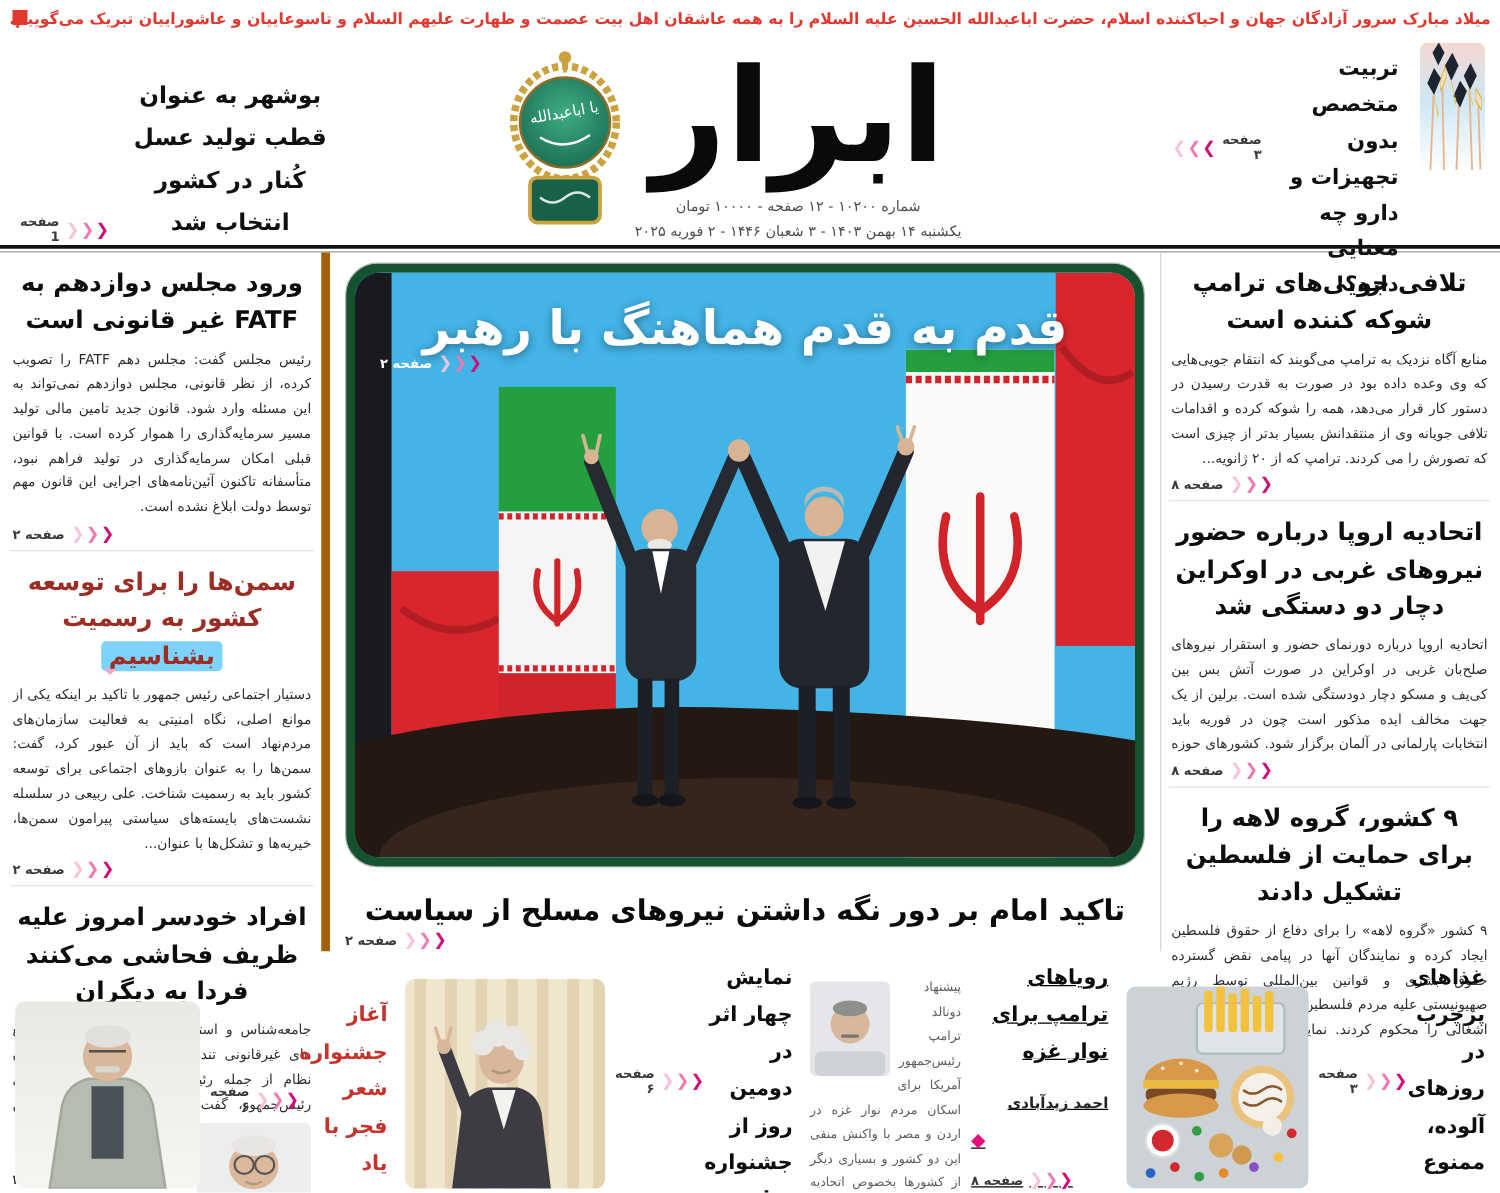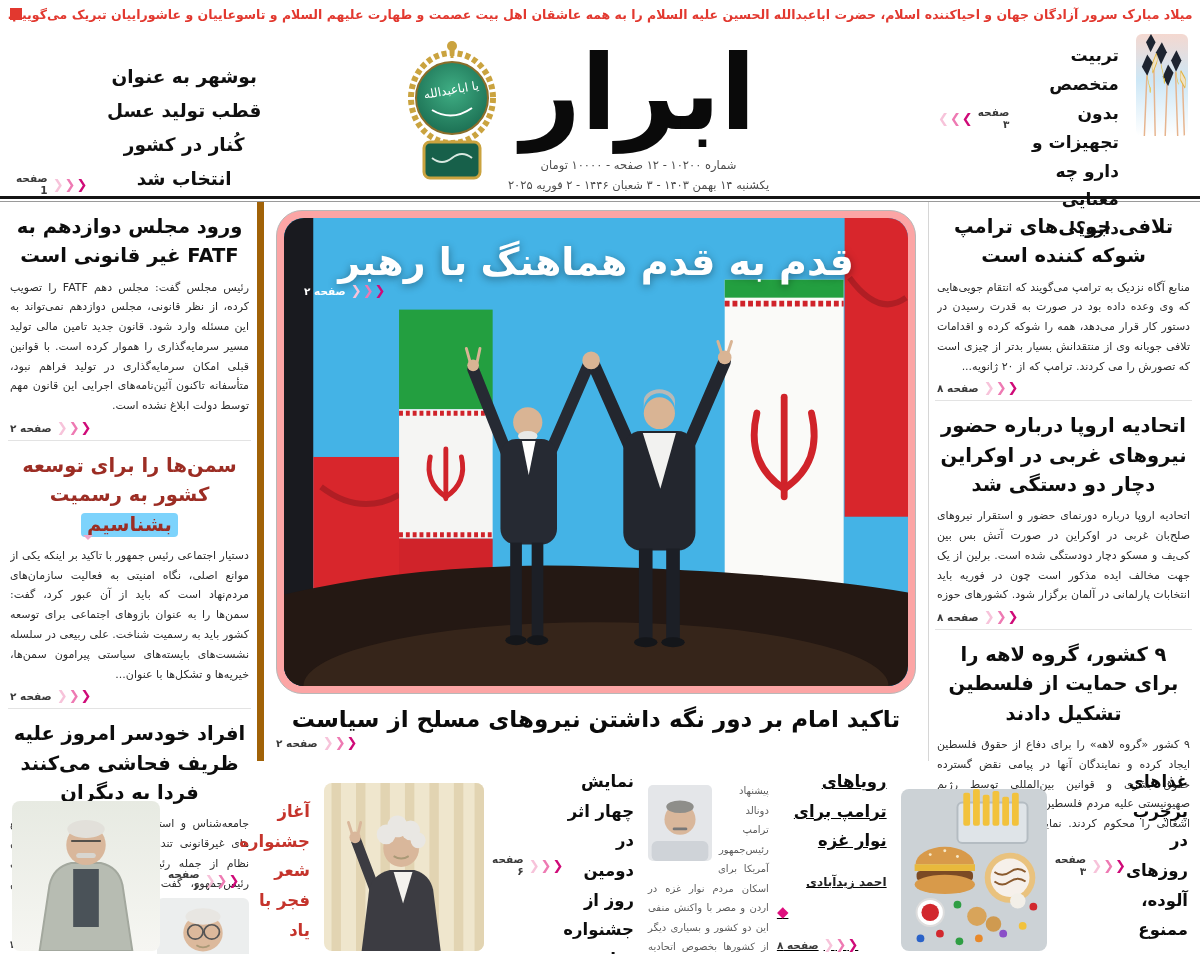--- a/index.html
+++ b/index.html
@@ -48,28 +48,28 @@
   .col-left  .a-body { max-height:139px; }
   .col-left .article:nth-child(3) .a-body { max-height:80px; }
   .article .page-marker { margin-top:5px; }
   .a3-foot { display:flex; align-items:flex-end; gap:10px; margin-top:4px; }
   .a3-photo { width:92px; height:74px; border-radius:6px; overflow:hidden; flex-shrink:0; }
   .a3-photo svg { display:block; width:100%; height:100%; }
   .a3-foot .page-marker { flex:1; margin-bottom:22px; }
 
   
   .col-center { flex:1; padding:8px 12px 0; display:flex; flex-direction:column; }
-  .photo-card { border:1.5px solid #b8b8b8; border-radius:26px; padding:7px; background:#fca5a5; }
+  .photo-card { border:1.5px solid #b8b8b8; border-radius:26px; padding:7px; background:#14532d; }
   .photo { position:relative; height:468px; border-radius:20px; overflow:hidden; background:#44b3e6; }
   .photo svg.scene { position:absolute; inset:0; width:100%; height:100%; }
   .photo-headline { position:absolute; top:22px; right:0; left:0; text-align:center; color:#fff;
       font-size:38px; font-weight:900; text-shadow:0 2px 8px rgba(0,0,0,.4); }
   .photo-marker { position:absolute; top:66px; left:20px; }
   .photo-marker .page-label { color:#fff; }
-  .center-sub { margin-top:12px; }
+  .center-sub { margin-top:22px; }
   .center-sub .sub-title { font-size:23px; font-weight:900; text-align:center; white-space:nowrap; color:#0b0b0b; }
   .center-sub .page-marker { margin-top:4px; }
 
   
   .bottom { height:192px; display:flex; padding:4px 8px 0; gap:6px; }
   .bcard { flex:1; display:flex; gap:8px; padding:2px 4px; }
   .bcard .btxt { flex:1; display:flex; flex-direction:row; justify-content:center; }
   .b-title { font-size:16.5px; font-weight:900; line-height:1.8; text-align:right; color:#0d0d0d; }
   .b-title.red { color:#c5342c; }
   .bcard .page-marker { margin-top:12px; }

